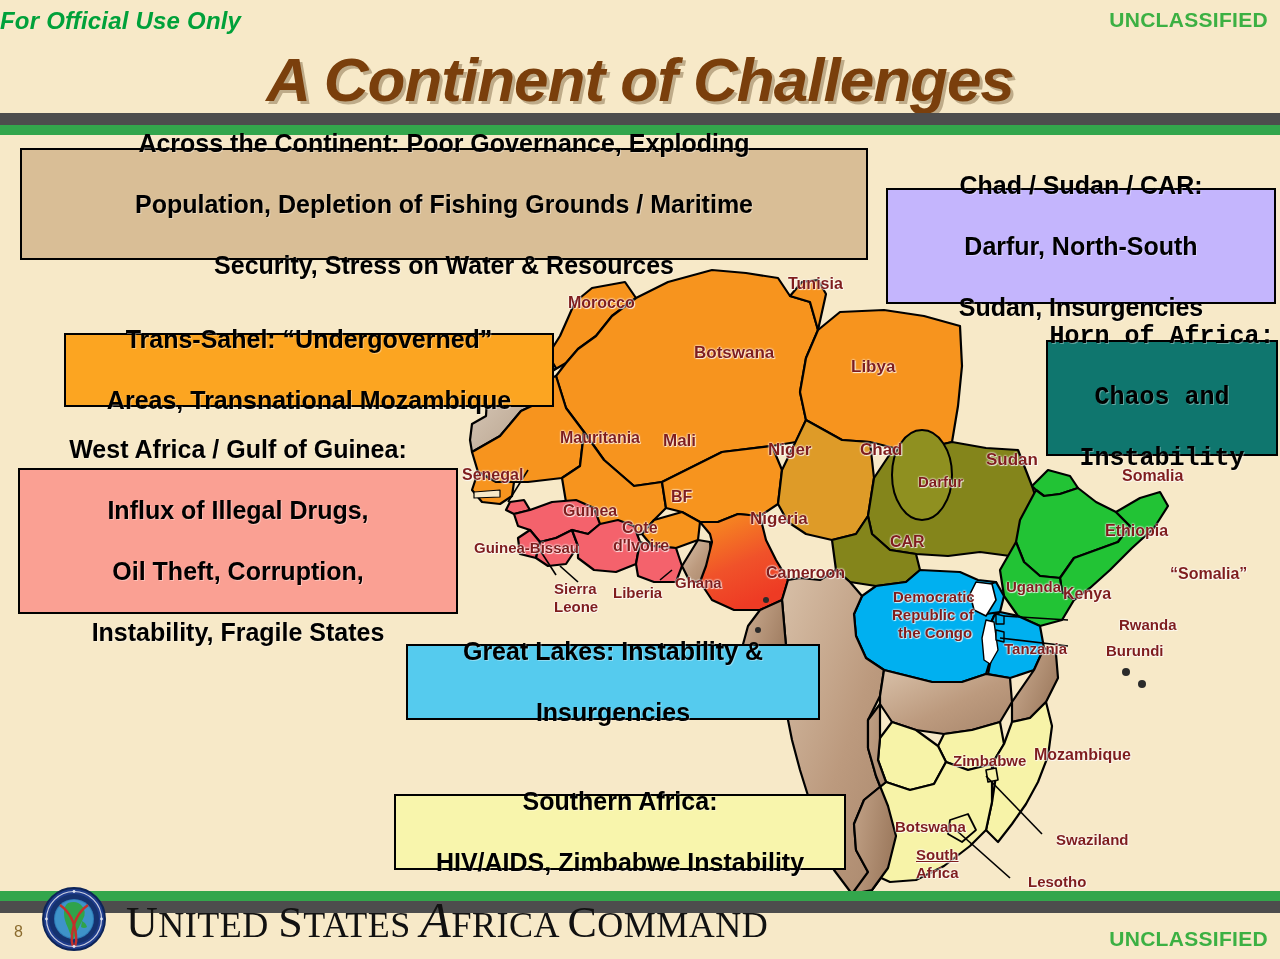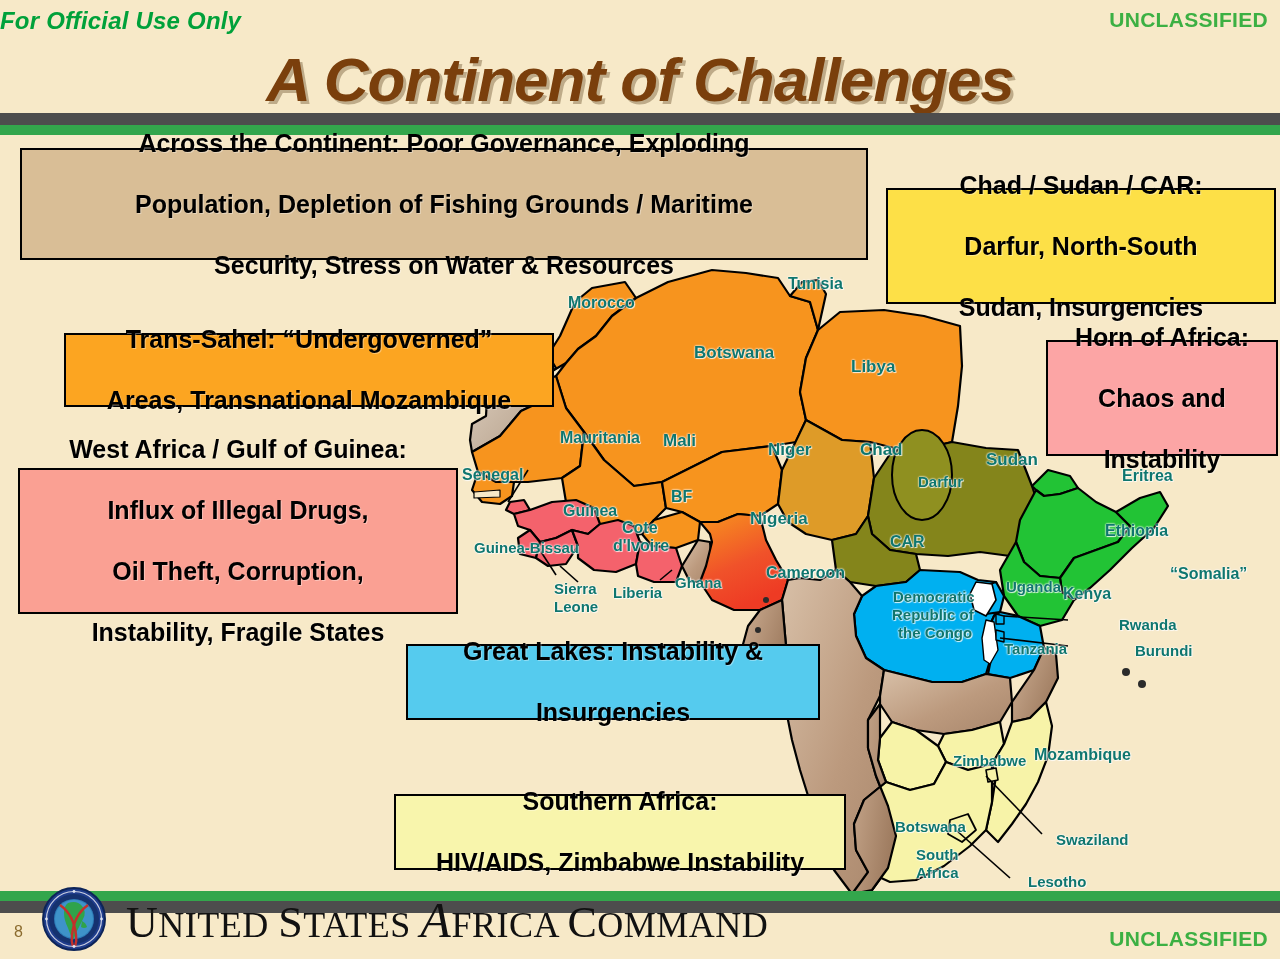--- a/index.html
+++ b/index.html
@@ -77,21 +77,21 @@
   
   #map {
     position: absolute; left: 0; top: 130px;
     width: 1280px; height: 790px;
   }
   #map svg { display: block; }
   .clabel {
     position: absolute;
     font-family: "Liberation Sans", sans-serif;
     font-weight: bold;
-    color: #0f766e;
+    color: #7f1d1d;
     white-space: nowrap;
     text-shadow: 0 0 2px #fff, 0 0 2px #fff, 1px 1px 0 rgba(255,255,255,.6);
     line-height: 1.05;
   }
   .s18 { font-size: 17px; }
   .s16 { font-size: 16px; }
   .s15 { font-size: 15px; }
 
   
   .callout {
@@ -304,21 +304,21 @@
         <div class="clabel s16" style="left: 568px; top: 165px;">Morocco</div>
         <div class="clabel s16" style="left: 788px; top: 146px;">Tunisia</div>
         <div class="clabel s18" style="left: 694px; top: 214px;">Botswana</div>
         <div class="clabel s18" style="left: 851px; top: 228px;">Libya</div>
         <div class="clabel s16" style="left: 540px; top: 300px; padding-left: 20px;">Mauritania</div>
         <div class="clabel s18" style="left: 663px; top: 302px;">Mali</div>
         <div class="clabel s18" style="left: 768px; top: 311px;">Niger</div>
         <div class="clabel s18" style="left: 860px; top: 311px;">Chad</div>
         <div class="clabel s18" style="left: 986px; top: 321px;">Sudan</div>
         <div class="clabel s15" style="left: 918px; top: 344px;">Darfur</div>
-        <div class="clabel s16" style="left: 1122px; top: 338px;">Eritrea</div>
+        <div class="clabel s16" style="left: 1122px; top: 338px;">Somalia</div>
         <div class="clabel s16" style="left: 1105px; top: 393px;">Ethiopia</div>
         <div class="clabel s16" style="left: 1170px; top: 436px;">“Somalia”</div>
         <div class="clabel s16" style="left: 462px; top: 337px;">Senegal</div>
         <div class="clabel s16" style="left: 563px; top: 373px;">Guinea</div>
         <div class="clabel s15" style="left: 474px; top: 410px;">Guinea-Bissau</div>
         <div class="clabel s15" style="left: 554px; top: 451px;">Sierra</div>
         <div class="clabel s15" style="left: 554px; top: 469px;">Leone</div>
         <div class="clabel s15" style="left: 613px; top: 455px;">Liberia</div>
         <div class="clabel s16" style="left: 622px; top: 390px;">Cote</div>
         <div class="clabel s16" style="left: 613px; top: 408px;">d'Ivoire</div>
@@ -326,56 +326,56 @@
         <div class="clabel s15" style="left: 675px; top: 445px;">Ghana</div>
         <div class="clabel s18" style="left: 750px; top: 380px;">Nigeria</div>
         <div class="clabel s16" style="left: 766px; top: 435px;">Cameroon</div>
         <div class="clabel s16" style="left: 890px; top: 404px;">CAR</div>
         <div class="clabel s15" style="left: 893px; top: 459px;">Democratic</div>
         <div class="clabel s15" style="left: 892px; top: 477px;">Republic of</div>
         <div class="clabel s15" style="left: 898px; top: 495px;">the Congo</div>
         <div class="clabel s15" style="left: 1006px; top: 449px;">Uganda</div>
         <div class="clabel s16" style="left: 1063px; top: 456px;">Kenya</div>
         <div class="clabel s15" style="left: 1119px; top: 487px;">Rwanda</div>
-        <div class="clabel s15" style="left: 1135px; top: 513px;">Burundi</div>
+        <div class="clabel s15" style="left: 1106px; top: 513px;">Burundi</div>
         <div class="clabel s15" style="left: 1004px; top: 511px;">Tanzania</div>
         <div class="clabel s15" style="left: 953px; top: 623px;">Zimbabwe</div>
         <div class="clabel s16" style="left: 1034px; top: 617px;">Mozambique</div>
         <div class="clabel s15" style="left: 895px; top: 689px;">Botswana</div>
         <div class="clabel s15" style="left: 1056px; top: 702px;">Swaziland</div>
-        <div class="clabel s15" style="left: 916px; top: 717px;">South</div>
+        <div class="clabel s15" style="left: 916px; top: 717px; text-decoration: underline;">South</div>
         <div class="clabel s15" style="left: 916px; top: 735px;">Africa</div>
         <div class="clabel s15" style="left: 1028px; top: 744px;">Lesotho</div>
       </div>
   </div>
 
   <div class="callout" id="box-continent" style="background: rgb(217, 190, 150);">
     <span>
       <span>Across the Continent:  Poor Governance, Exploding</span><br>
       <span>Population, Depletion of Fishing Grounds / Maritime</span><br>
       <span>Security, Stress on Water &amp; Resources</span>
     </span>
   </div>
 
-  <div class="callout" id="box-chad" style="background: #fde047;">
+  <div class="callout" id="box-chad" style="background: #c4b5fd;">
     <span>
       <span>Chad / Sudan / CAR:</span><br>
       <span>Darfur, North-South</span><br>
       <span>Sudan, Insurgencies</span>
     </span>
   </div>
 
   <div class="callout" id="box-sahel" style="background: rgb(252, 165, 33);">
     <span>
       <span>Trans-Sahel: “Undergoverned”</span><br>
       <span>Areas, Transnational Mozambique</span>
     </span>
   </div>
 
-  <div class="callout" id="box-horn" style="background: #fca5a5;">
+  <div class="callout" id="box-horn" style="background: #0f766e; font-family: Liberation Mono, monospace;">
     <span>
       <span>Horn of Africa:</span><br>
       <span>Chaos and</span><br>
       <span>Instability</span>
     </span>
   </div>
 
   <div class="callout" id="box-lakes" style="background: rgb(85, 203, 238);">
     <span>
       <span>Great Lakes:  Instability &amp;</span><br>

